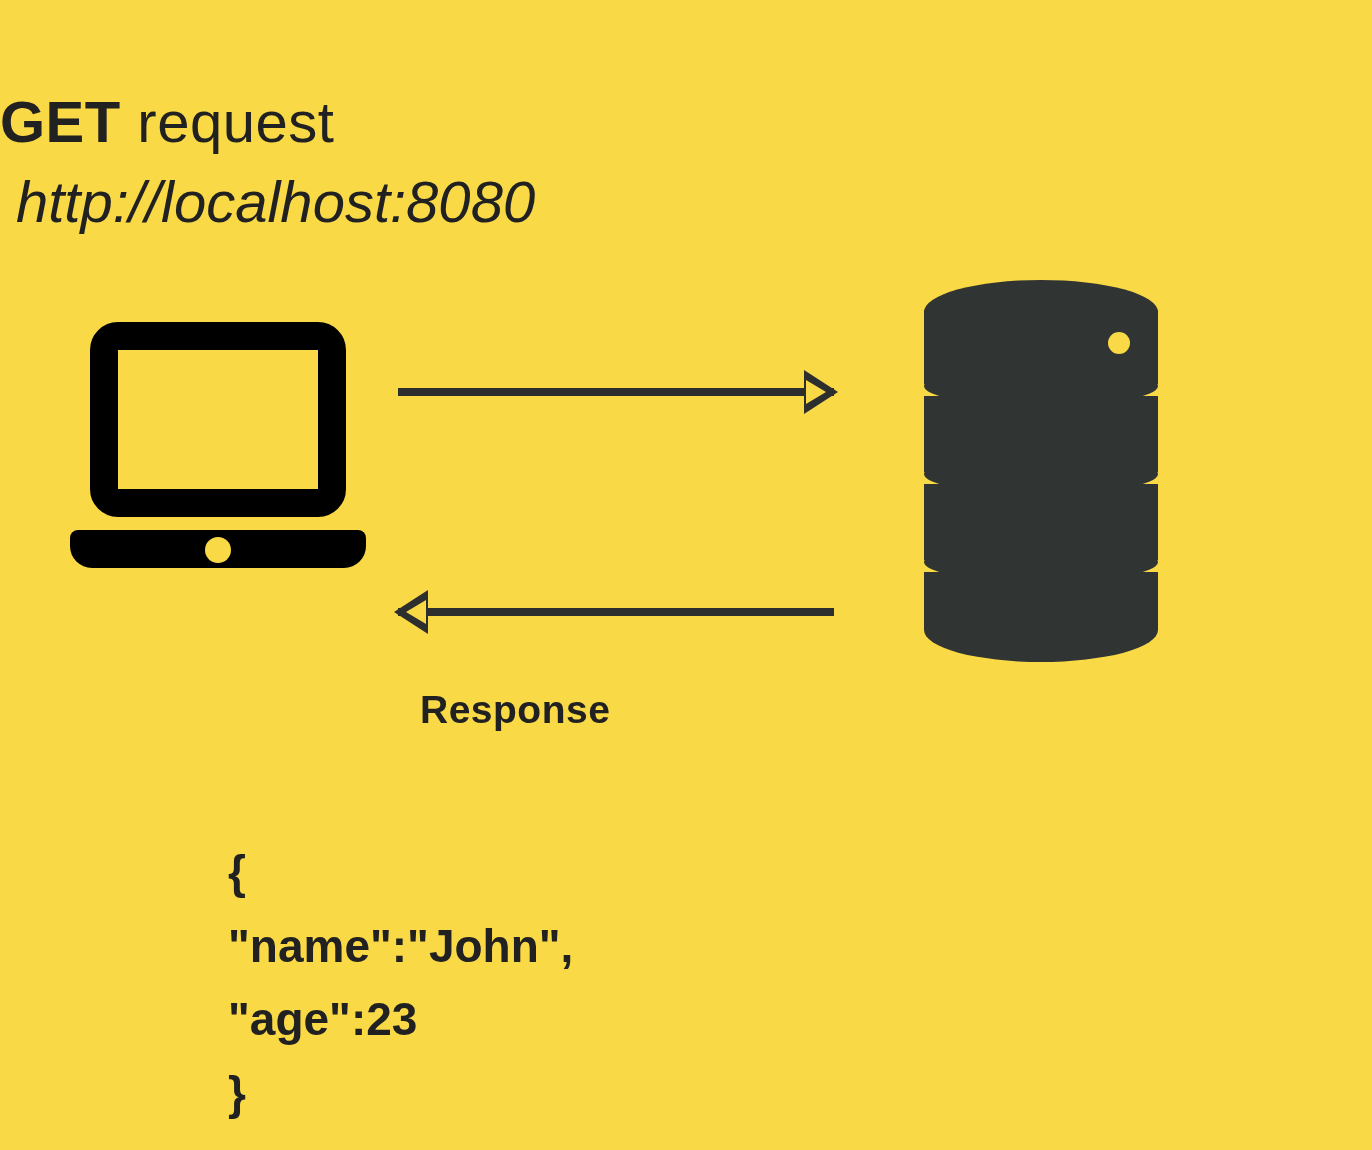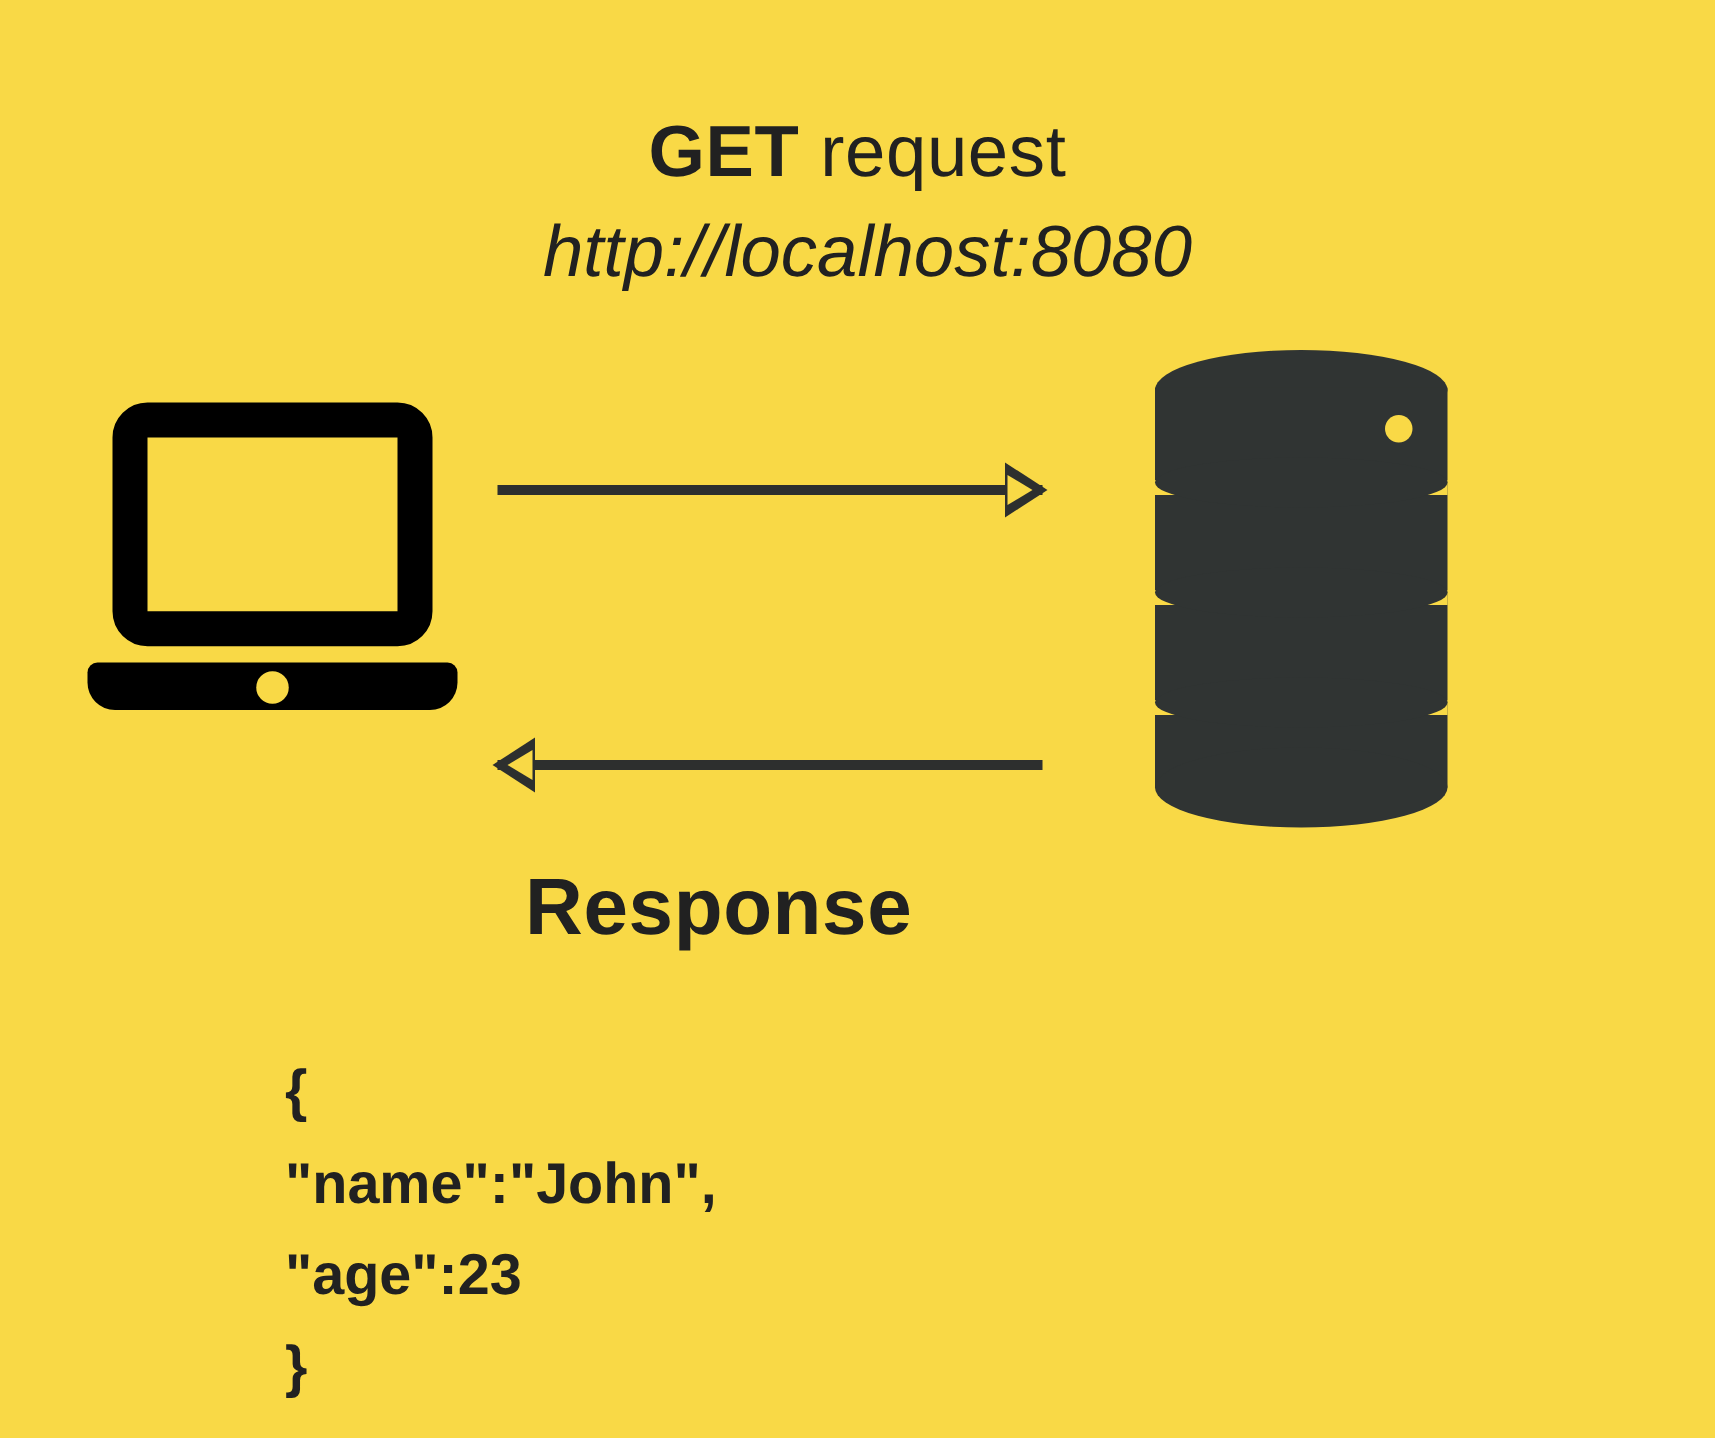--- a/index.html
+++ b/index.html
@@ -8,41 +8,41 @@
     width:1372px;
     height:1150px;
     font-family:"Helvetica Neue",Helvetica,Arial,sans-serif;
     color:#212121;
     position:relative;
   }
   .stage{position:absolute;inset:0}
   .hdr{
     position:absolute;
     left:0;right:0;
-    text-align:center;
+    text-align:left;
   }
   .title-line{
     top:88px;
     font-size:58px;
     letter-spacing:.5px;
   }
   .title-line .method{font-weight:800}
   .title-line .word{font-weight:400}
   .url-line{
     top:168px;
     font-size:58px;
     font-style:italic;
     font-weight:400;
     padding-left:16px;
   }
   .response-label{
     position:absolute;
     left:420px;
     top:688px;
-    font-size:64px;
+    font-size:39px;
     font-weight:800;
     letter-spacing:.5px;
   }
   .json{
     position:absolute;
     left:228px;
     top:790px;
     font-size:46px;
     font-weight:700;
     line-height:1.6;

